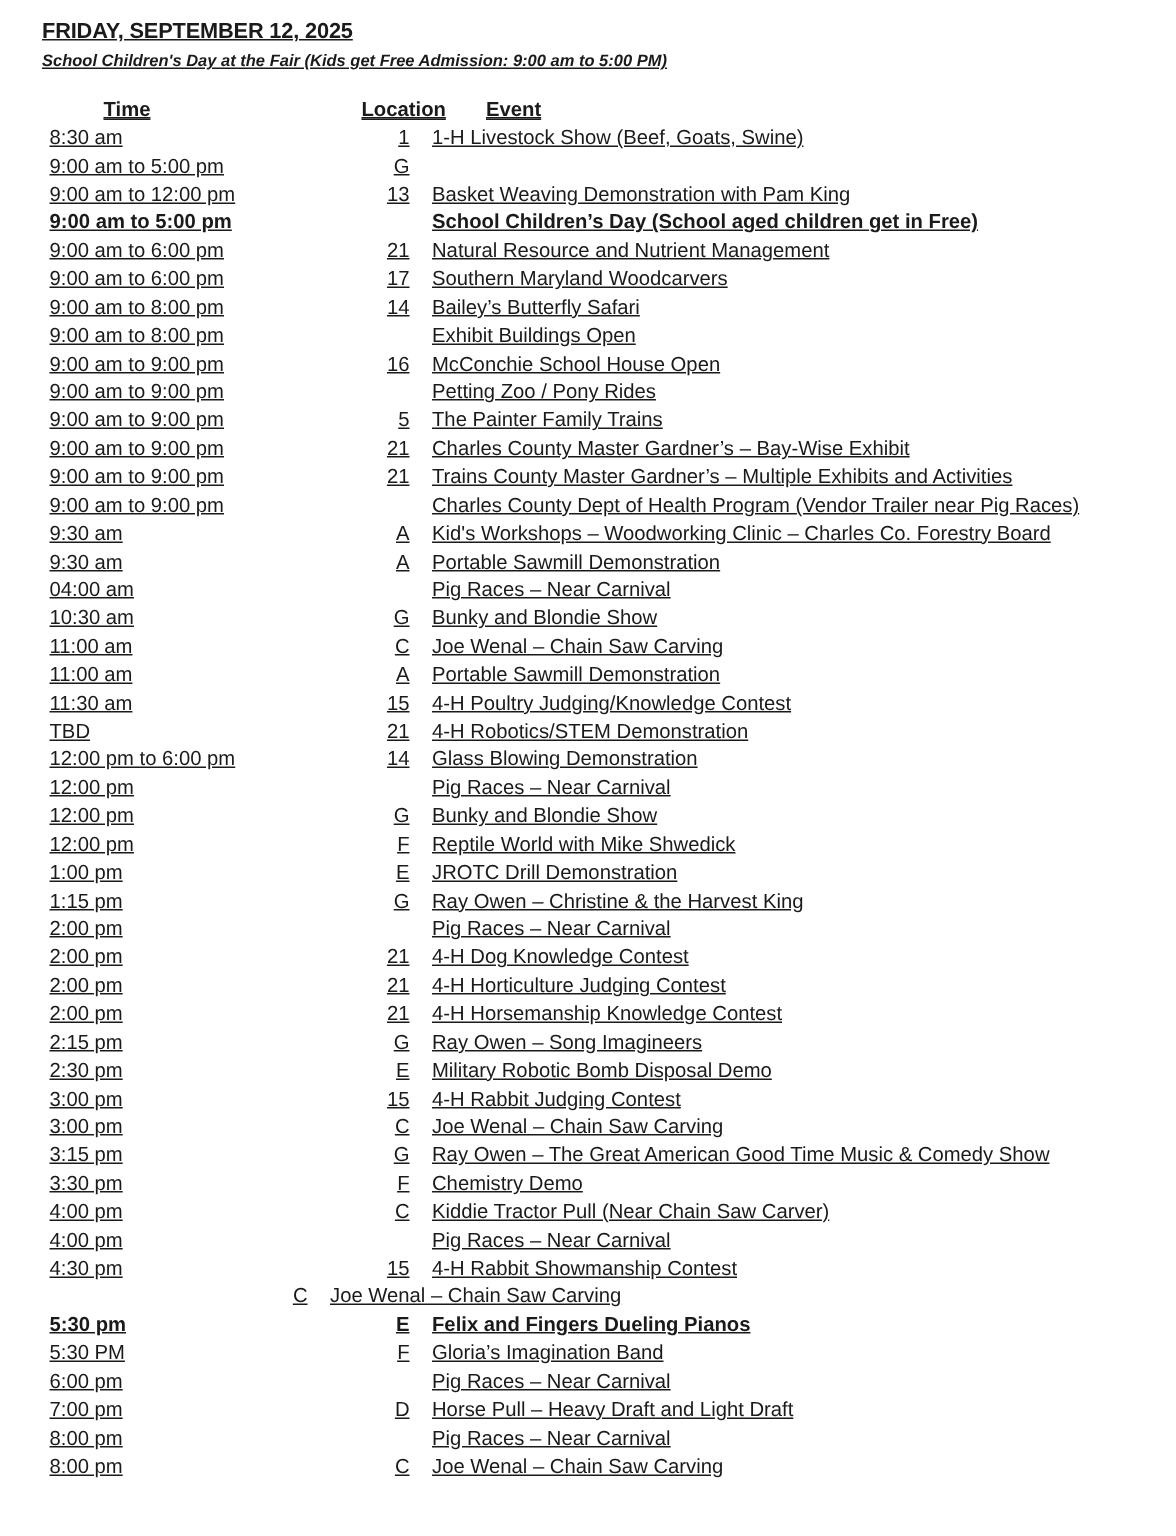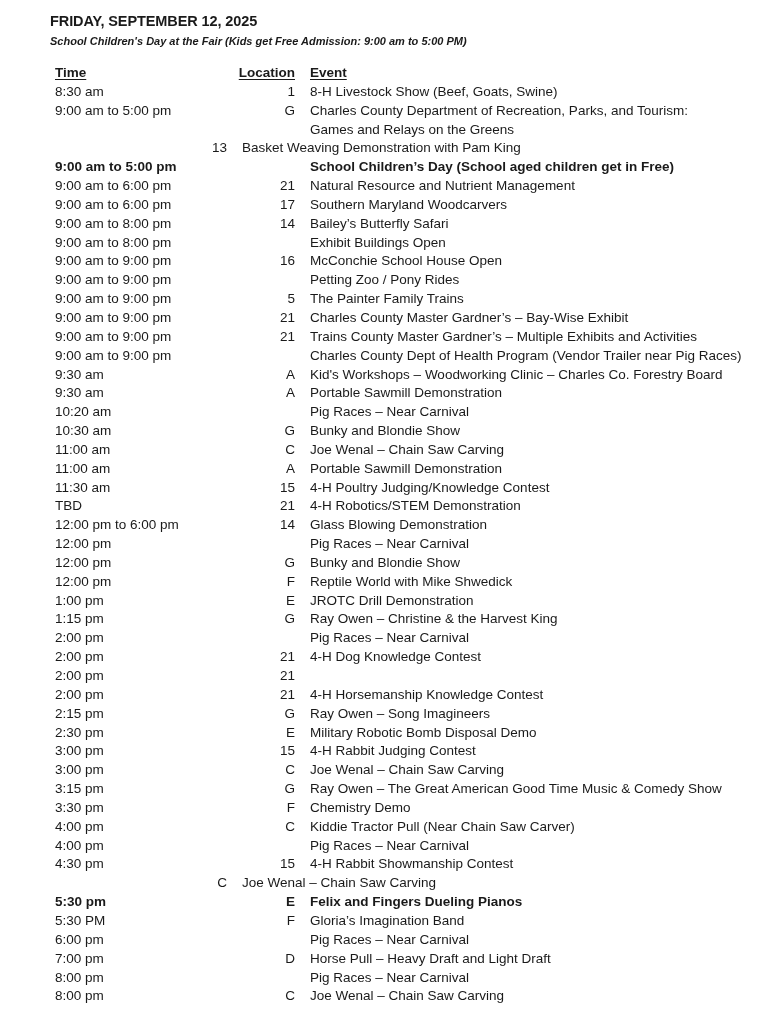--- a/index.html
+++ b/index.html
@@ -8,21 +8,22 @@
     background: #ffffff;
   }
   body {
     width: 784px;
     height: 1024px;
     overflow: hidden;
     font-family: "Liberation Sans", sans-serif;
     color: #1a1a1a;
   }
   .doc {
-    padding: 12px 0 0 50px;
+    padding: 12px 0 0 28px;
+    text-decoration: underline;
   }
   .title {
     font-size: 14.5px;
     font-weight: 700;
     line-height: 19px;
     letter-spacing: -0.1px;
   }
   .subtitle {
     font-size: 11px;
     font-weight: 700;
@@ -45,20 +46,21 @@
   .cell { display: block; }
   .cell.time { white-space: pre; }
   .cell.location { text-align: right; white-space: pre; }
   .cell.event { padding-left: 15px; white-space: pre; }
   .header-row .cell {
     font-weight: 700;
   }
   .header-row .hdr-text {
     text-decoration: underline;
     text-underline-offset: 2px;
+    margin-left: 36px;
   }
   .row.bold .cell {
     font-weight: 700;
   }
 </style>
 </head>
 <body>
 
 <div class="doc">
   <div class="title">FRIDAY, SEPTEMBER 12, 2025</div>
@@ -67,29 +69,28 @@
   <div class="table">
     <div class="row header-row">
       <span class="cell time"><span class="hdr-text">Time</span></span>
       <span class="cell location"><span class="hdr-text">Location</span></span>
       <span class="cell event"><span class="hdr-text">Event</span></span>
     </div>
     <div id="rows">
         <div class="row">
           <span class="cell time">8:30 am</span>
           <span class="cell location">1</span>
-          <span class="cell event">8-H Livestock Show (Beef, Goats, Swine)</span>
+          <span class="cell event">1-H Livestock Show (Beef, Goats, Swine)</span>
         </div>
         <div class="row">
           <span class="cell time">9:00 am to 5:00 pm</span>
           <span class="cell location">G</span>
-          <span class="cell event">Charles County Department of Recreation, Parks, and Tourism:
-Games and Relays on the Greens</span>
-        </div>
-        <div class="row">
+        </div>
+        <div class="row">
+          <span class="cell time">9:00 am to 12:00 pm</span>
           <span class="cell location">13</span>
           <span class="cell event">Basket Weaving Demonstration with Pam King</span>
         </div>
         <div class="row bold">
           <span class="cell time">9:00 am to 5:00 pm</span>
           <span class="cell location"></span>
           <span class="cell event">School Children’s Day (School aged children get in Free)</span>
         </div>
         <div class="row">
           <span class="cell time">9:00 am to 6:00 pm</span>
@@ -145,21 +146,21 @@
           <span class="cell time">9:30 am</span>
           <span class="cell location">A</span>
           <span class="cell event">Kid's Workshops – Woodworking Clinic – Charles Co. Forestry Board</span>
         </div>
         <div class="row">
           <span class="cell time">9:30 am</span>
           <span class="cell location">A</span>
           <span class="cell event">Portable Sawmill Demonstration</span>
         </div>
         <div class="row">
-          <span class="cell time">10:20 am</span>
+          <span class="cell time">04:00 am</span>
           <span class="cell location"></span>
           <span class="cell event">Pig Races – Near Carnival</span>
         </div>
         <div class="row">
           <span class="cell time">10:30 am</span>
           <span class="cell location">G</span>
           <span class="cell event">Bunky and Blondie Show</span>
         </div>
         <div class="row">
           <span class="cell time">11:00 am</span>
@@ -217,20 +218,21 @@
           <span class="cell event">Pig Races – Near Carnival</span>
         </div>
         <div class="row">
           <span class="cell time">2:00 pm</span>
           <span class="cell location">21</span>
           <span class="cell event">4-H Dog Knowledge Contest</span>
         </div>
         <div class="row">
           <span class="cell time">2:00 pm</span>
           <span class="cell location">21</span>
+          <span class="cell event">4-H Horticulture Judging Contest</span>
         </div>
         <div class="row">
           <span class="cell time">2:00 pm</span>
           <span class="cell location">21</span>
           <span class="cell event">4-H Horsemanship Knowledge Contest</span>
         </div>
         <div class="row">
           <span class="cell time">2:15 pm</span>
           <span class="cell location">G</span>
           <span class="cell event">Ray Owen – Song Imagineers</span>

